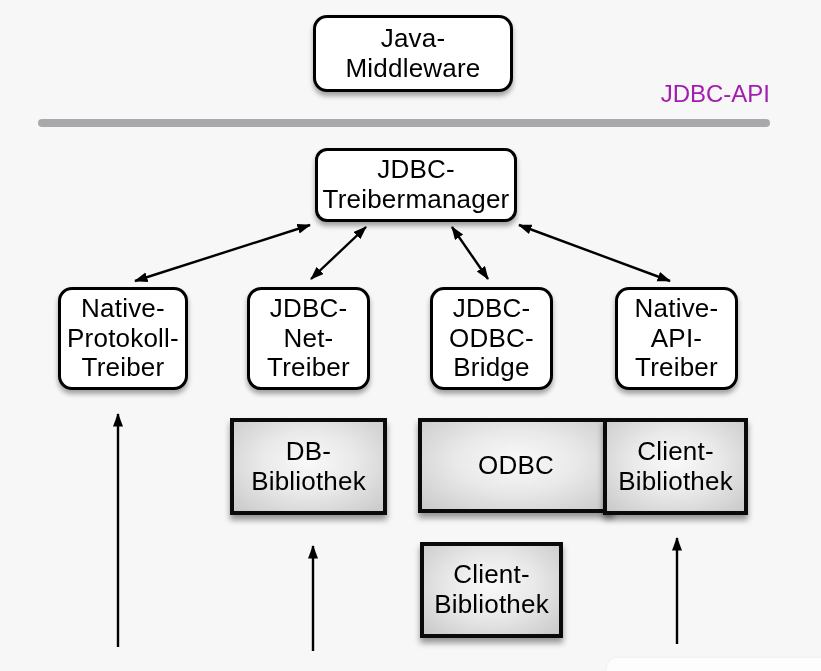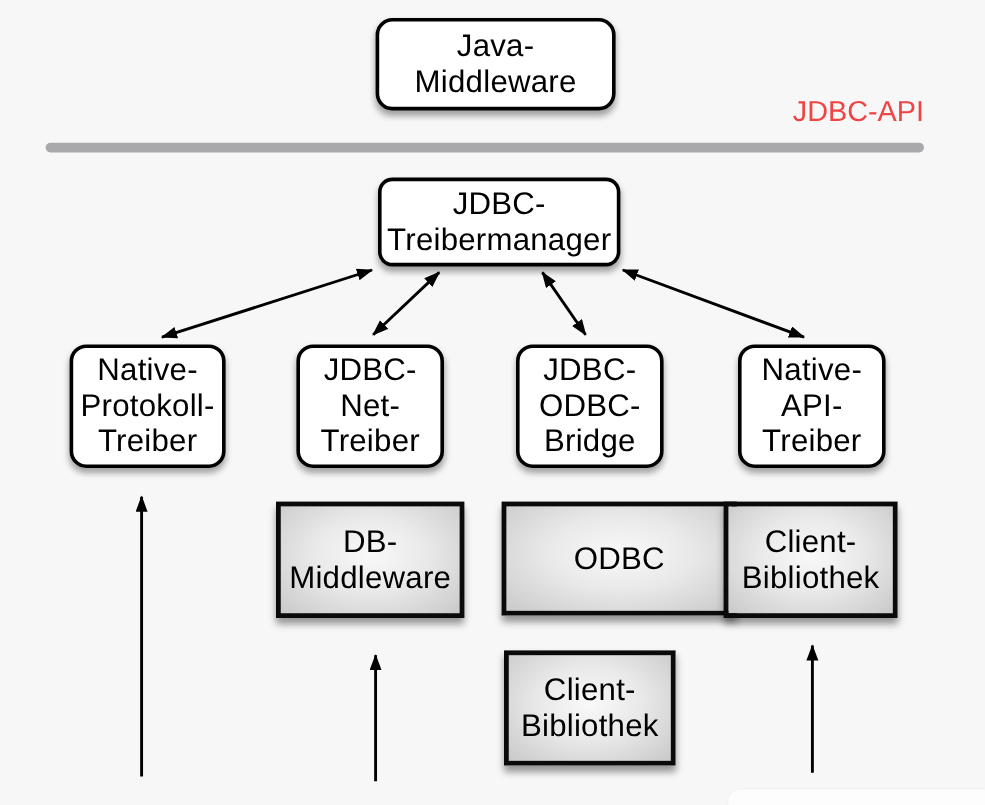--- a/index.html
+++ b/index.html
@@ -40,21 +40,21 @@
   #divider{
     position:absolute;
     left:38px;top:119px;width:732px;height:8px;
     background:#a9a9ac;
     border-radius:4px;
   }
   #api-label{
     position:absolute;
     top:80px;right:51px;
     font-size:24px;
-    color:#ef4444;
+    color:#a21caf;
   }
   #arrow-layer{
     position:absolute;left:0;top:0;
     pointer-events:none;
   }
   #arrow-layer line{stroke:#000;stroke-width:2.4px;}
   #corner-box{
     position:absolute;
     left:607px;top:658px;width:214px;height:13px;
     background:#fdfdfd;
@@ -100,21 +100,21 @@
   </div>
 
   <div class="node white" style="left:615px;top:287px;width:123px;height:103px;">
     <span class="lbl">Native-
 API-
 Treiber</span>
   </div>
 
   <div class="node gray" style="left:230px;top:418px;width:157px;height:97px;">
     <span class="lbl">DB-
-Middleware</span>
+Bibliothek</span>
   </div>
 
   <div class="node gray" style="left:418px;top:418px;width:196px;height:95px;">
     <span class="lbl">ODBC</span>
   </div>
 
   <div class="node gray" style="left:603px;top:418px;width:145px;height:97px;">
     <span class="lbl">Client-
 Bibliothek</span>
   </div>

